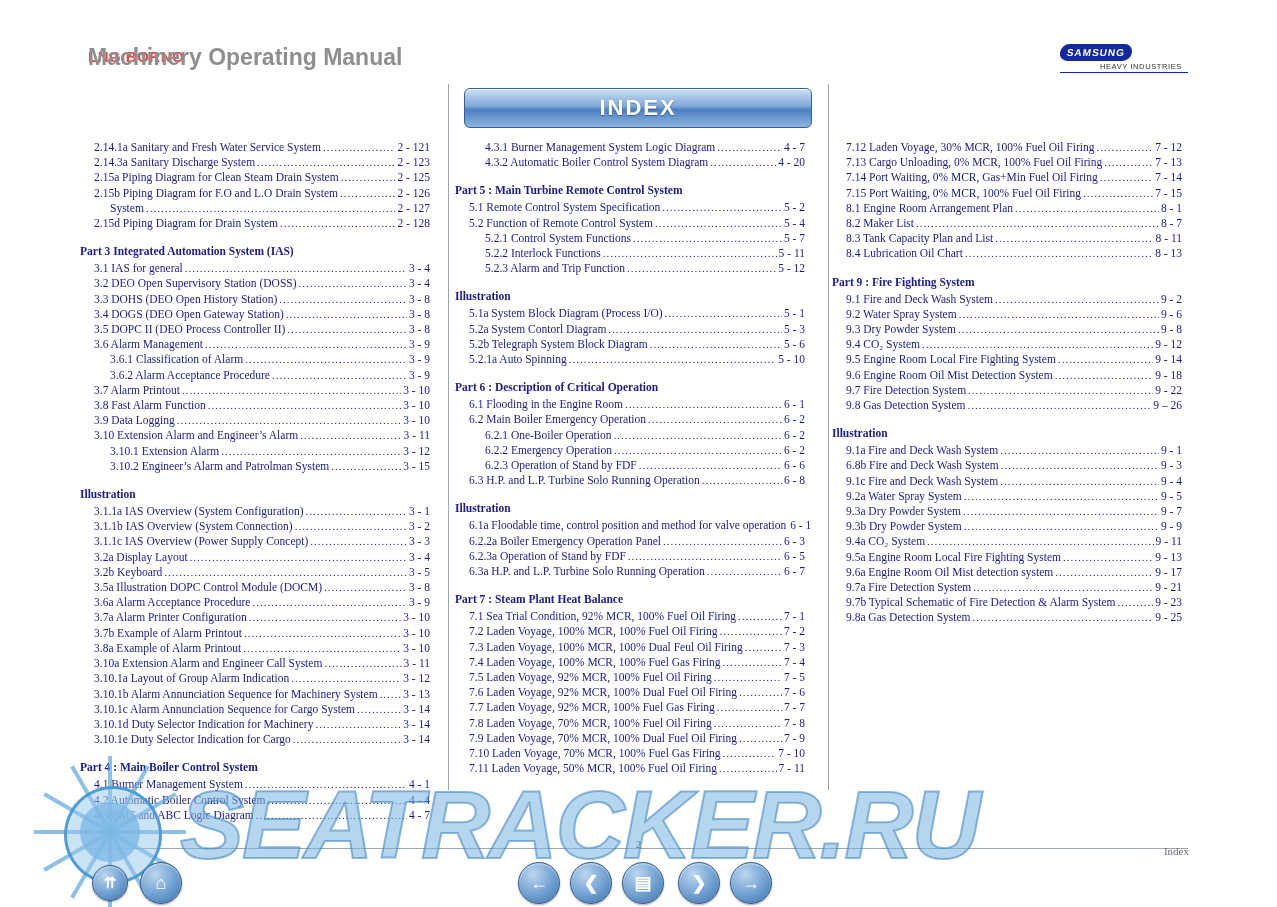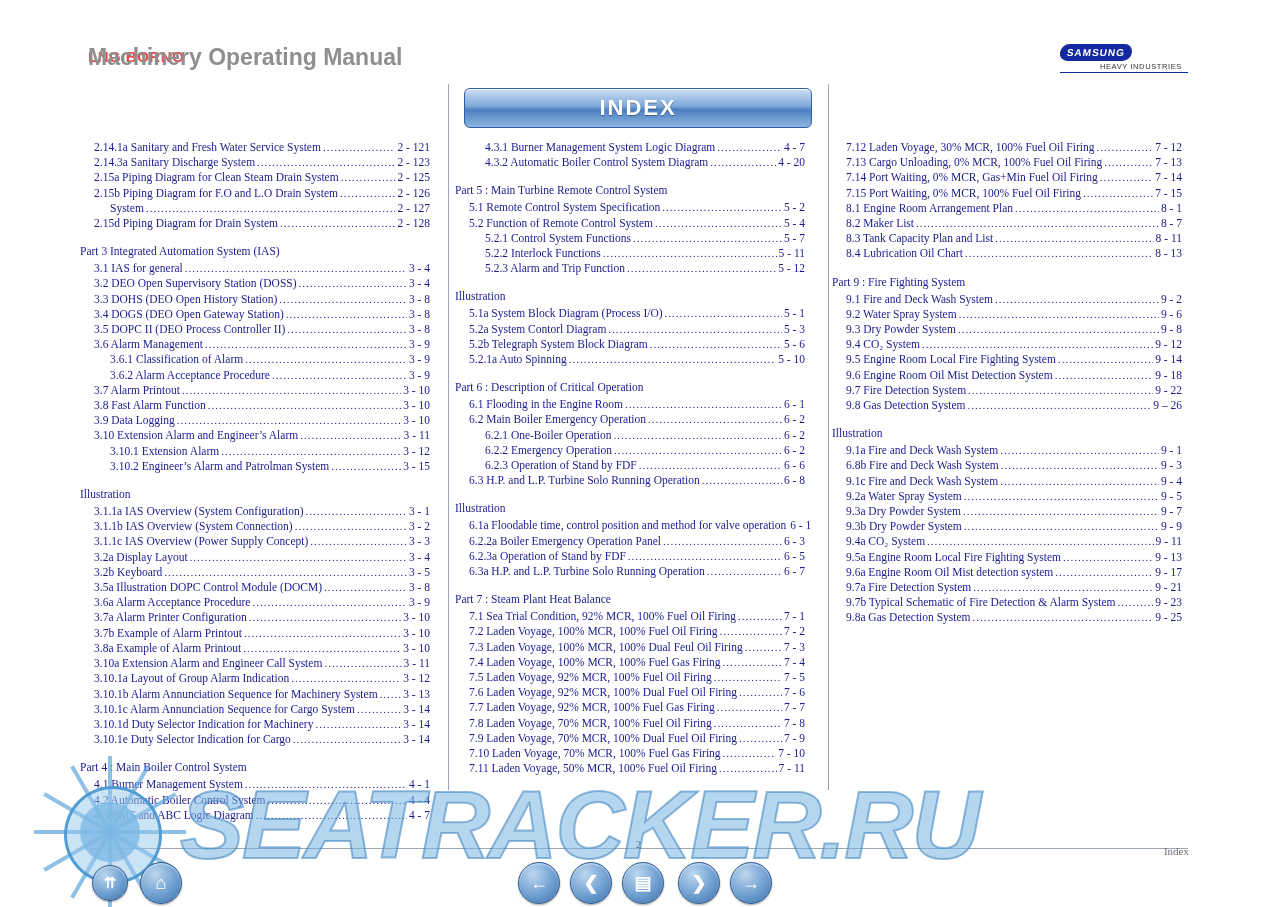--- a/index.html
+++ b/index.html
@@ -91,21 +91,21 @@
     flex:1 1 auto;overflow:hidden;
     margin:0 2px;
     color:#1b1b8f;
     font-size:11px;
     letter-spacing:1px;
     white-space:nowrap;
   }
   .toc-line .p{flex:0 0 auto;}
 
   .sec-head{
-    font-weight:normal;font-size:11.5px;color:#1b1b8f;
+    font-weight:bold;font-size:11.5px;color:#1b1b8f;
     line-height:16px;margin-top:12px;margin-bottom:2px;
   }
   .ind1{padding-left:14px;}
   .ind2{padding-left:30px;}
 
   
   .foot-rule{
     position:absolute;left:88px;top:848px;width:1100px;height:1px;background:#9aa7b5;
   }
   .foot-num{

